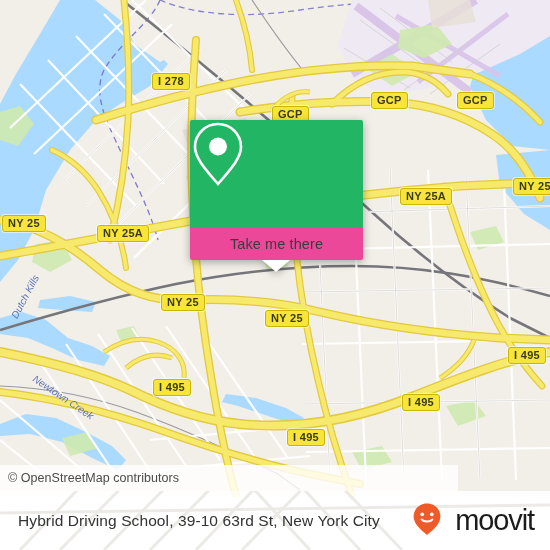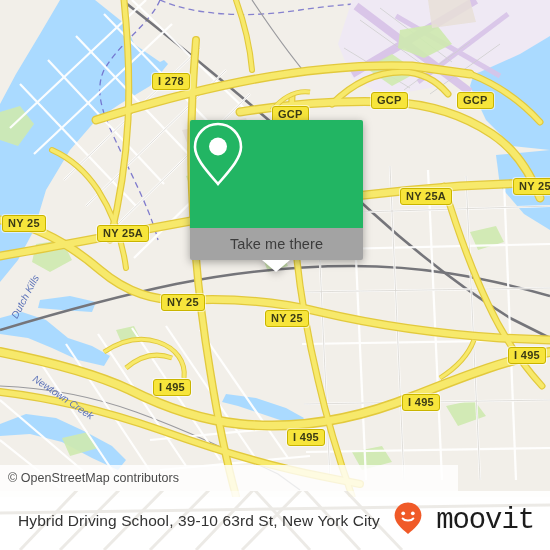--- a/index.html
+++ b/index.html
@@ -45,21 +45,21 @@
   #popup{
     position:absolute;left:190px;top:120px;width:173px;
     filter:drop-shadow(0 2px 4px rgba(0,0,0,.33));
   }
   #popup-head{
     height:108px;background:#22b563;
     border-radius:2px 2px 0 0;
     display:flex;align-items:center;justify-content:center;
   }
   #popup-foot{
-    height:32px;background:#a3a3a3;
+    height:32px;background:#ec4899;
     border-radius:0 0 2px 2px;
     display:flex;align-items:center;justify-content:center;
   }
   #popup-foot span{
     color:#3c3c3c;font-size:14.5px;letter-spacing:.1px;
   }
   #popup-tail{
     position:absolute;left:72px;top:140px;
     width:0;height:0;
     border-left:14px solid transparent;
@@ -82,21 +82,21 @@
     position:absolute;left:0;top:491px;width:550px;height:59px;
     background:rgba(255,255,255,.90);
     display:flex;align-items:center;justify-content:space-between;
     padding:0 16px 0 18px;box-sizing:border-box;
     overflow:hidden;
   }
   #caption-ghost{position:absolute;left:0;top:0;width:550px;height:59px;opacity:.55;}
   #caption-text{
     position:relative;color:#333333;font-size:15.5px;letter-spacing:.1px;white-space:nowrap;
   }
-  #brand{position:relative;display:flex;align-items:center;gap:13px;font-family:Liberation Mono, monospace;}
+  #brand{position:relative;display:flex;align-items:center;gap:13px;}
   #brand-word{color:#1c1c1c;font-size:29px;letter-spacing:-1.1px;line-height:29px;font-weight:400;}
 </style>
 </head>
 <body>
 
 <div id="app">
 
   <div id="map-canvas">
     <svg width="550" height="497" viewBox="0 0 550 497">
       <defs>

